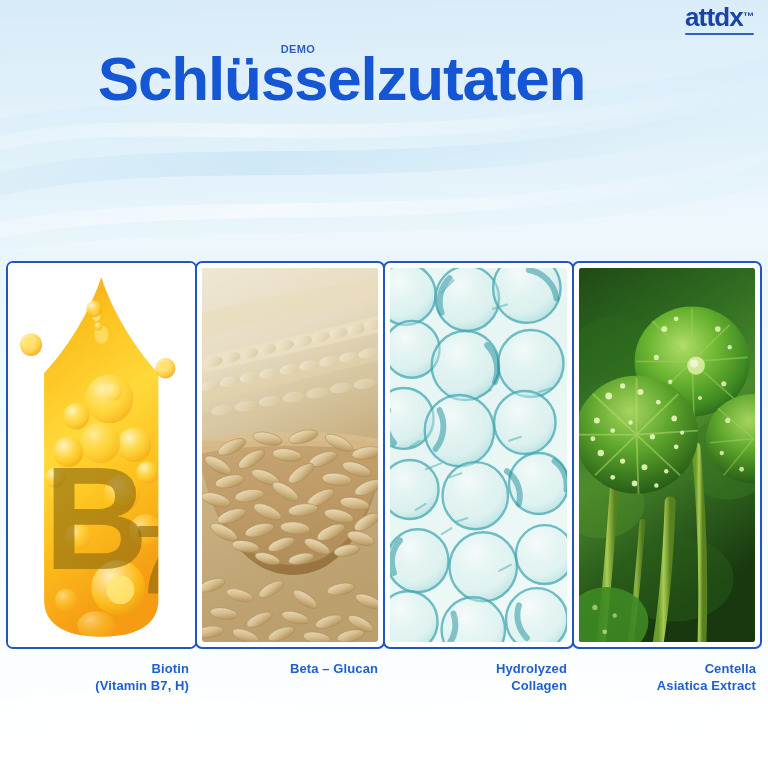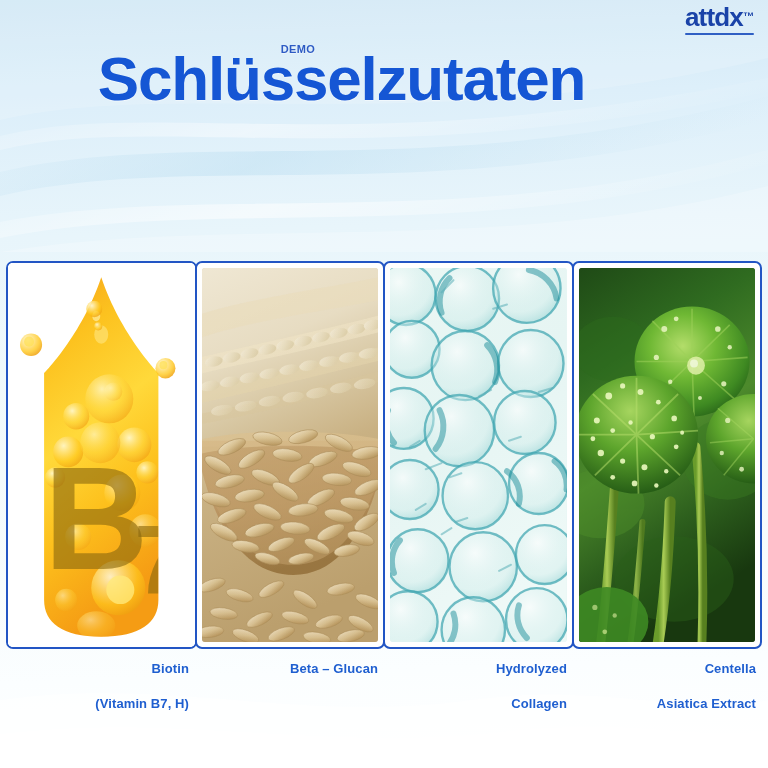--- a/index.html
+++ b/index.html
@@ -105,21 +105,21 @@
   .label {
     flex:1 1 0;
     text-align:right;
     color:#1f5fd0;
     font-size:13px;
     font-weight:bold;
     line-height:1.32;
     padding:0 6px;
     letter-spacing:.1px;
   }
-  .label .l2 { display:block;margin-top:18px; }
+  .label .l2 { display:block; }
 </style>
 </head>
 <body>
 
 <div id="stage">
 
   <svg class="bgwaves" viewBox="0 0 768 768" preserveAspectRatio="none">
     <defs>
       <linearGradient id="wg1" x1="0" y1="0" x2="1" y2="0.3">
         <stop offset="0%" stop-color="#ffffff" stop-opacity=".0"></stop>

